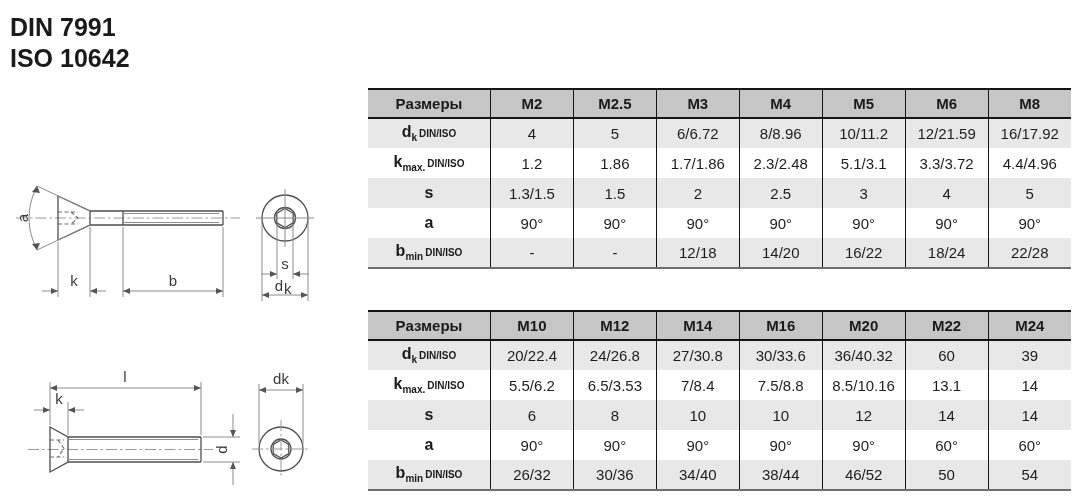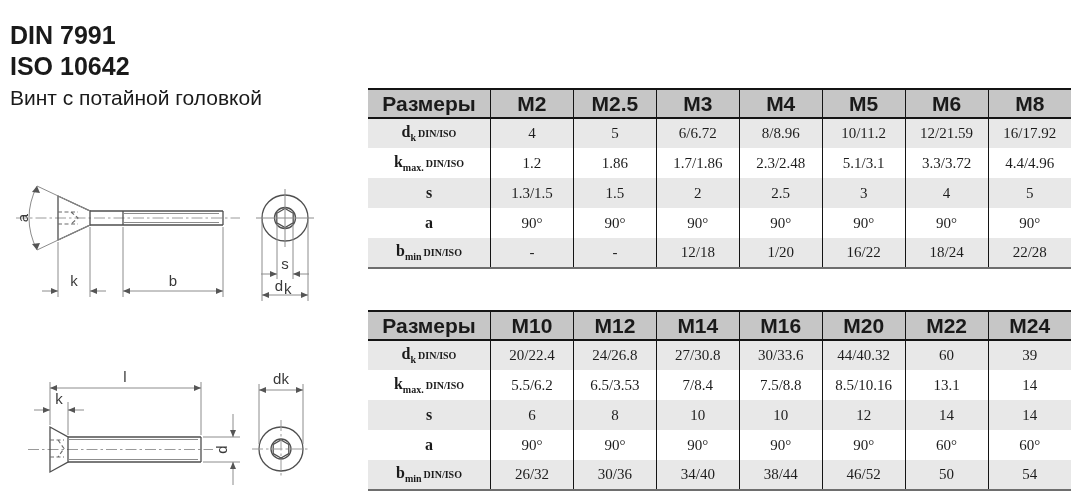--- a/index.html
+++ b/index.html
@@ -1,30 +1,30 @@
 <!DOCTYPE html>
 <html style="--header-bg: #c6c6c6; --stripe-bg: #e8e8e8; --border: #141414;"><head>
 <meta charset="utf-8">
 <style>
   html,body{margin:0;padding:0;background:#fff;}
   .page{position:relative;width:1087px;height:500px;background:#fff;overflow:hidden;
         font-family:"Liberation Sans",sans-serif;color:#1a1a1a;}
-  .titles{position:absolute;left:10px;top:20px;font-weight:bold;font-size:25px;line-height:31px;}
+  .titles{position:absolute;left:10px;top:12px;font-weight:bold;font-size:25px;line-height:31px;}
   .subtitle{position:absolute;left:10px;top:86px;font-size:21px;line-height:24px;}
   .tbl-wrap{position:absolute;left:368px;width:703px;}
   #table-0{top:88px;}
   #table-1{top:310px;}
   table.dim-table{border-collapse:collapse;width:703px;table-layout:fixed;}
   .dim-table th,.dim-table td{text-align:center;vertical-align:middle;padding:0;}
   .dim-table thead th{height:27px;background:var(--header-bg,#c6c6c6);
       border-top:2.5px solid var(--border,#141414);
       border-bottom:2.5px solid var(--border,#141414);
-      font-size:21px;font-weight:bold;}
+      font-size:15px;font-weight:bold;}
   .dim-table thead th:first-child{width:122px;}
-  .dim-table tbody tr{height:30px;font-family:Liberation Serif, serif;}
+  .dim-table tbody tr{height:30px;}
   .dim-table tbody tr:nth-child(odd){background:var(--stripe-bg,#e8e8e8);}
   .dim-table tbody tr:last-child th,
   .dim-table tbody tr:last-child td{border-bottom:2px solid #6e6e6e;}
   .dim-table tr > *:not(:first-child){border-left:1.6px solid var(--border,#141414);}
   .dim-table td{font-size:15px;color:#1d1d1d;}
   .lbl-base{font-weight:bold;font-size:16px;}
   sub.lbl-sub{font-weight:bold;font-size:10px;}
   .lbl-small{font-weight:bold;font-size:10px;margin-left:2px;}
   .drawing{position:absolute;left:8px;}
   #draw-top{top:155px;}
@@ -38,21 +38,20 @@
 </style>
 </head>
 <body>
 
 <div class="page">
 
   <div class="titles">
     <div>DIN 7991</div>
     <div>ISO 10642</div>
   </div>
-  <div class="subtitle">Винт с потайной головкой</div>
 
   <svg id="draw-top" class="drawing" width="335" height="150" viewBox="0 0 335 150" xmlns="http://www.w3.org/2000/svg">
     <path class="cl" d="M8,63 H232"></path>
     <path class="ol" d="M50,41 L82,56 L82,70 L50,85 Z"></path>
     <path class="ol" d="M82,56 H115 M82,70 H115 M115,56 V70"></path>
     <path class="ol" d="M115,56 H215 M115,70 H215 M215,56 V70"></path>
     <path class="tl" d="M115,58.5 H211 M115,67.5 H211"></path>
     <path class="hl" d="M50,57 H70 M50,69 H70 M63,57 L70,63 L63,69"></path>
     <path class="tl" d="M82,56 L29,31 M82,70 L29,95"></path>
     <path class="tl" d="M29,31 Q13,63 29,95"></path>
@@ -171,21 +170,21 @@
             <td>90°</td>
             <td>90°</td>
             <td>90°</td>
             <td>90°</td>
           </tr>
           <tr>
             <th><span class="lbl-base">b</span><sub class="lbl-sub">min</sub><span class="lbl-small">DIN/ISO</span></th>
             <td>-</td>
             <td>-</td>
             <td>12/18</td>
-            <td>1/20</td>
+            <td>14/20</td>
             <td>16/22</td>
             <td>18/24</td>
             <td>22/28</td>
           </tr>
         </tbody>
       </table>
     </div>
   <div id="table-1" class="tbl-wrap">
       <table class="dim-table">
         <thead>
@@ -200,21 +199,21 @@
             <th>M24</th>
           </tr>
         </thead>
         <tbody>
           <tr>
             <th><span class="lbl-base">d</span><sub class="lbl-sub">k</sub><span class="lbl-small">DIN/ISO</span></th>
             <td>20/22.4</td>
             <td>24/26.8</td>
             <td>27/30.8</td>
             <td>30/33.6</td>
-            <td>44/40.32</td>
+            <td>36/40.32</td>
             <td>60</td>
             <td>39</td>
           </tr>
           <tr>
             <th><span class="lbl-base">k</span><sub class="lbl-sub">max.</sub><span class="lbl-small">DIN/ISO</span></th>
             <td>5.5/6.2</td>
             <td>6.5/3.53</td>
             <td>7/8.4</td>
             <td>7.5/8.8</td>
             <td>8.5/10.16</td>

